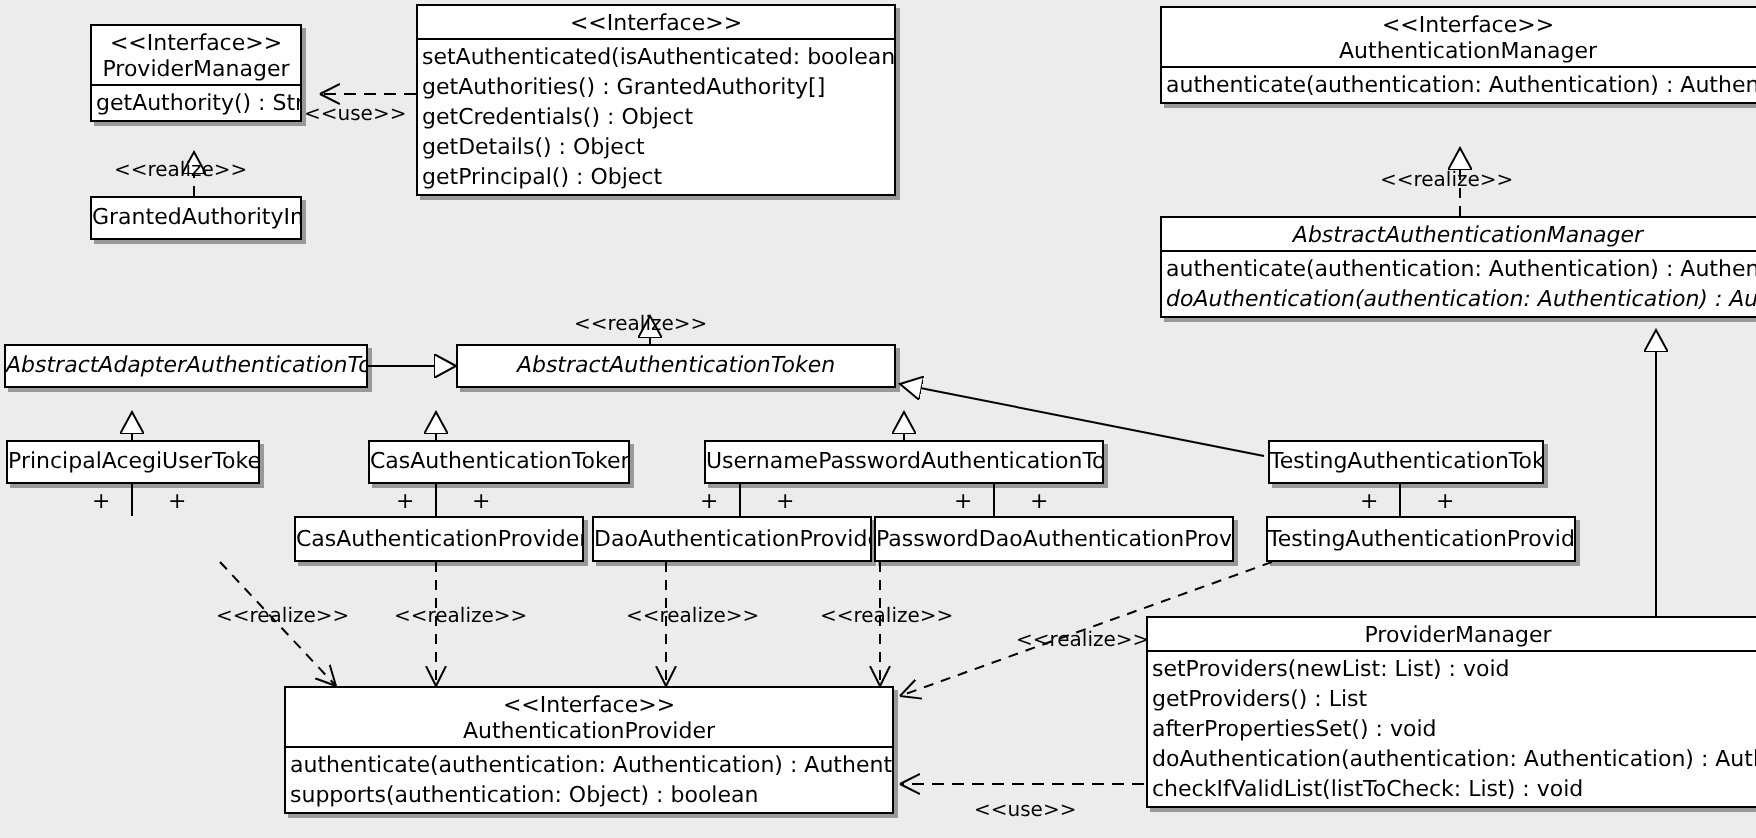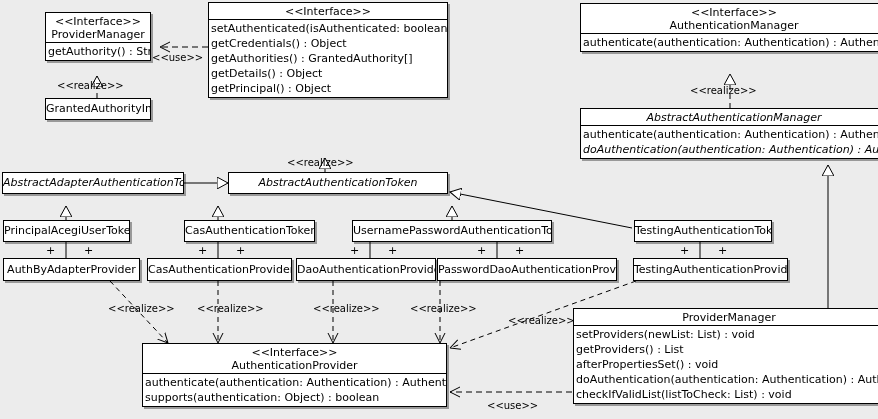--- a/index.html
+++ b/index.html
@@ -132,22 +132,22 @@
 
   <div class="simple" style="left:45px;top:98px;width:106px;height:22px;line-height:20px;">GrantedAuthorityImpl</div>
 
   <div class="uml" style="left:208px;top:2px;width:240px;">
     <div class="hdr">
       <span class="stereo">&lt;&lt;Interface&gt;&gt;</span>
     </div>
     <div class="sep"></div>
     <div class="ops">
       <div class="op">setAuthenticated(isAuthenticated: boolean) : void</div>
+      <div class="op">getAuthorities() : GrantedAuthority[]</div>
       <div class="op">getCredentials() : Object</div>
-      <div class="op">getAuthorities() : GrantedAuthority[]</div>
       <div class="op">getDetails() : Object</div>
       <div class="op">getPrincipal() : Object</div>
     </div>
   </div>
 
   <div class="uml" style="left:580px;top:3px;width:308px;">
     <div class="hdr">
       <span class="stereo">&lt;&lt;Interface&gt;&gt;</span>
       <span class="name">AuthenticationManager</span>
     </div>
@@ -184,21 +184,20 @@
   <div class="plus" style="left:84px;top:246px;">+</div>
   <div class="plus" style="left:198px;top:246px;">+</div>
   <div class="plus" style="left:236px;top:246px;">+</div>
   <div class="plus" style="left:350px;top:246px;">+</div>
   <div class="plus" style="left:388px;top:246px;">+</div>
   <div class="plus" style="left:477px;top:246px;">+</div>
   <div class="plus" style="left:515px;top:246px;">+</div>
   <div class="plus" style="left:680px;top:246px;">+</div>
   <div class="plus" style="left:718px;top:246px;">+</div>
 
-  <div class="simple" style="left:3px;top:258px;width:137px;height:23px;line-height:21px;">AuthByAdapterProvider</div>
 
   <div class="simple" style="left:147px;top:258px;width:145px;height:23px;line-height:21px;">CasAuthenticationProvider</div>
 
   <div class="simple" style="left:296px;top:258px;width:140px;height:23px;line-height:21px;">DaoAuthenticationProvider</div>
 
   <div class="simple" style="left:437px;top:258px;width:180px;height:23px;line-height:21px;">PasswordDaoAuthenticationProvider</div>
 
   <div class="simple" style="left:633px;top:258px;width:155px;height:23px;line-height:21px;">TestingAuthenticationProvider</div>
 
   <div class="uml" style="left:142px;top:343px;width:305px;">

